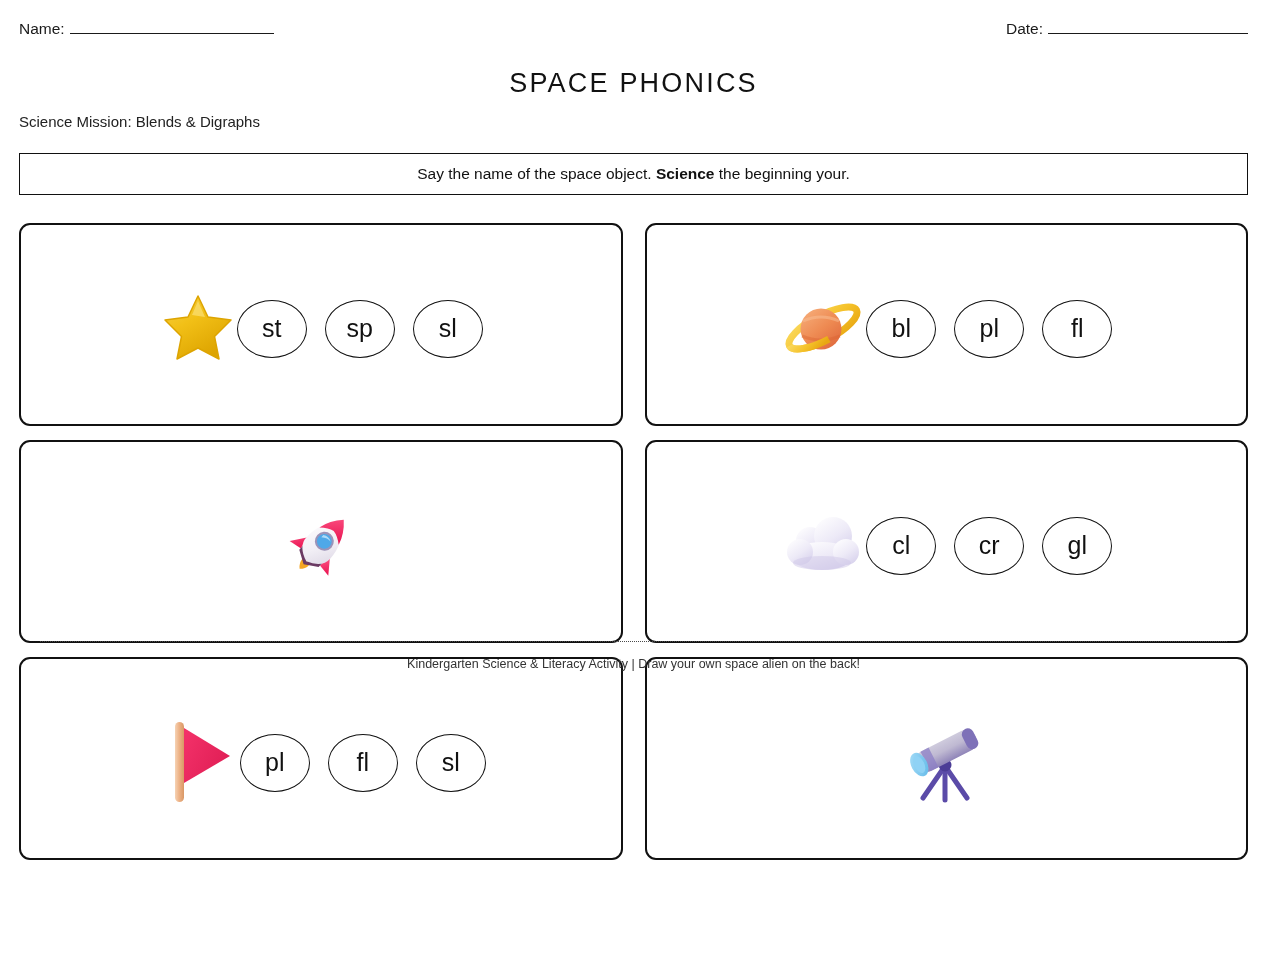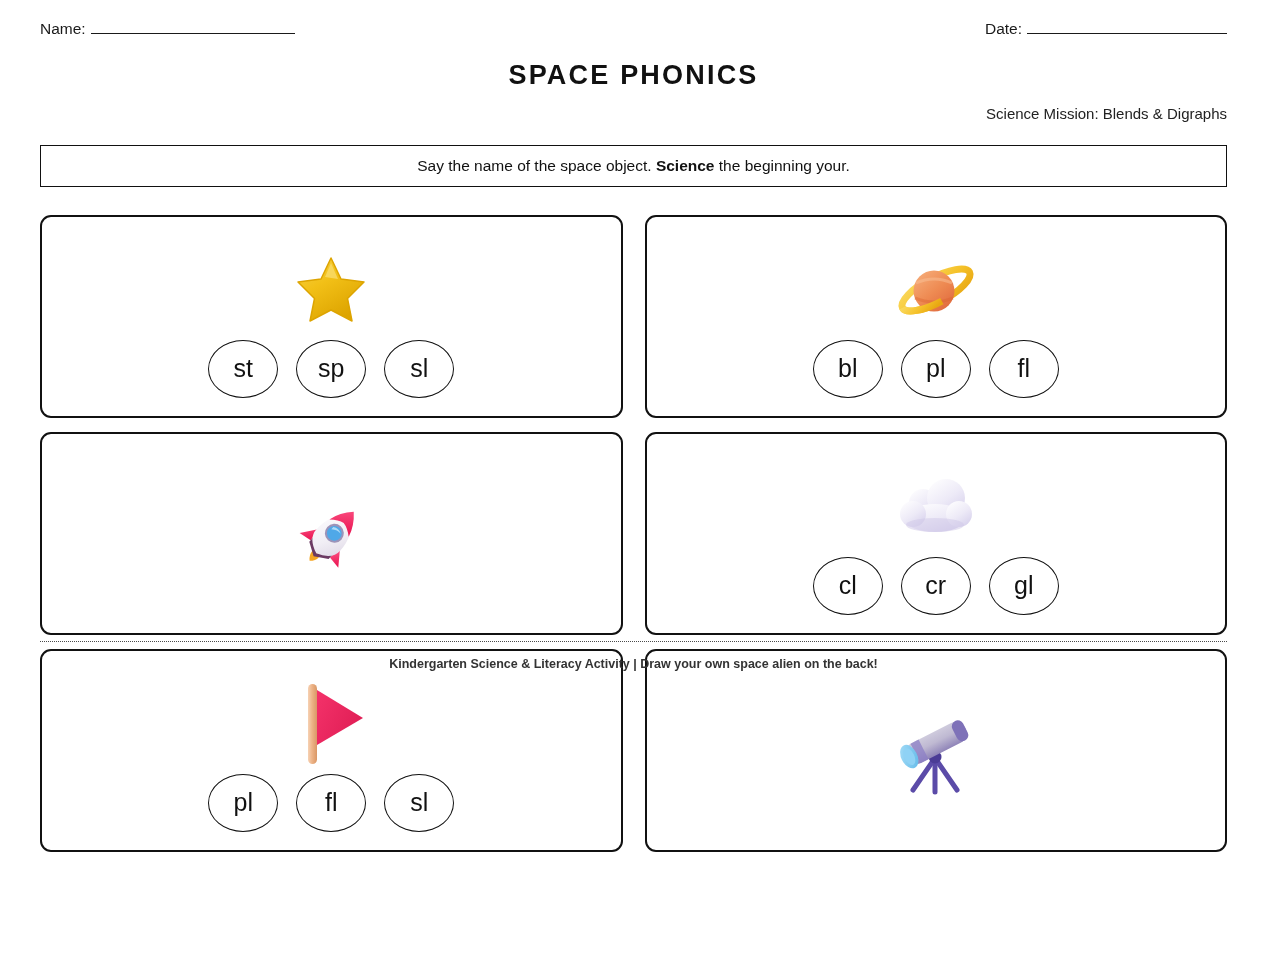--- a/index.html
+++ b/index.html
@@ -7,21 +7,21 @@
     margin: 0; padding: 0;
     width: 1267px; height: 979px;
     background: #ffffff;
     font-family: "Liberation Sans", sans-serif;
     color: #111111;
     overflow: hidden;
   }
   .page {
     position: relative;
     width: 1267px; height: 700px;
-    padding: 0 40px;
+    padding: 0 19px;
   }
 
   
   .idrow {
     display: flex;
     justify-content: space-between;
     align-items: flex-end;
     padding-top: 38px;
     height: 34px;
   }
@@ -33,28 +33,28 @@
     margin-left: 5px;
     height: 14px;
   }
   .rule-name { width: 204px; }
   .rule-date { width: 200px; }
 
   
   .title {
     text-align: center;
     font-size: 27px;
-    font-weight: bold;
+    font-weight: normal;
     letter-spacing: 2.2px;
     color: #111111;
-    margin-top: 24px;
+    margin-top: 32px;
     line-height: 1;
   }
   .subtitle {
-    text-align: right;
+    text-align: left;
     font-size: 15px;
     color: #222222;
     margin-top: 17px;
     line-height: 1;
   }
 
   
   .instruction {
     margin-top: 24px;
     border: 1.4px solid #111111;
@@ -74,21 +74,20 @@
     grid-template-columns: 1fr 1fr;
     grid-template-rows: 203px 203px 203px;
     column-gap: 22px;
     row-gap: 14px;
   }
   .card {
     border: 2.2px solid #111111;
     border-radius: 11px;
     background: #fff;
     display: flex;
-    flex-direction: column;
     align-items: center;
     justify-content: center;
     padding-top: 6px;
   }
   .art {
     height: 96px;
     display: flex;
     align-items: center;
     justify-content: center;
   }
@@ -122,21 +121,20 @@
   .divider {
     border-top: 1.6px dotted #4a4a4a;
     height: 0;
   }
   .footer-text {
     text-align: center;
     font-size: 12.5px;
     color: #333333;
     margin-top: 16px;
     line-height: 1;
-    font-weight: bold;
   }
 </style>
 </head>
 <body>
 
 <div class="page">
 
   <div class="idrow">
     <div class="idfield">
       <span class="lbl">Name:</span>

